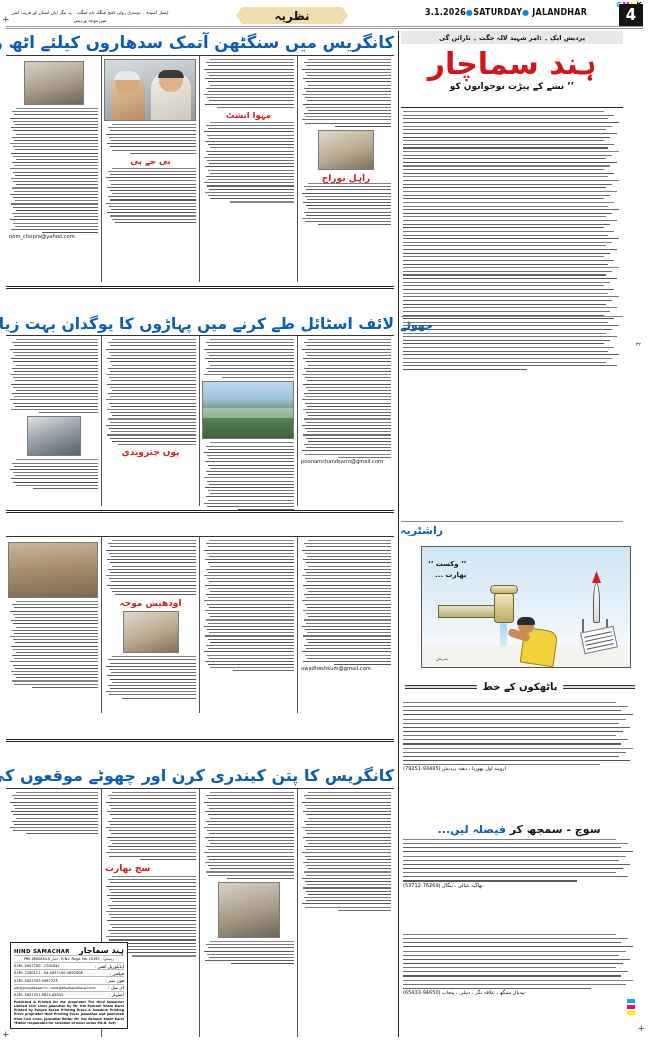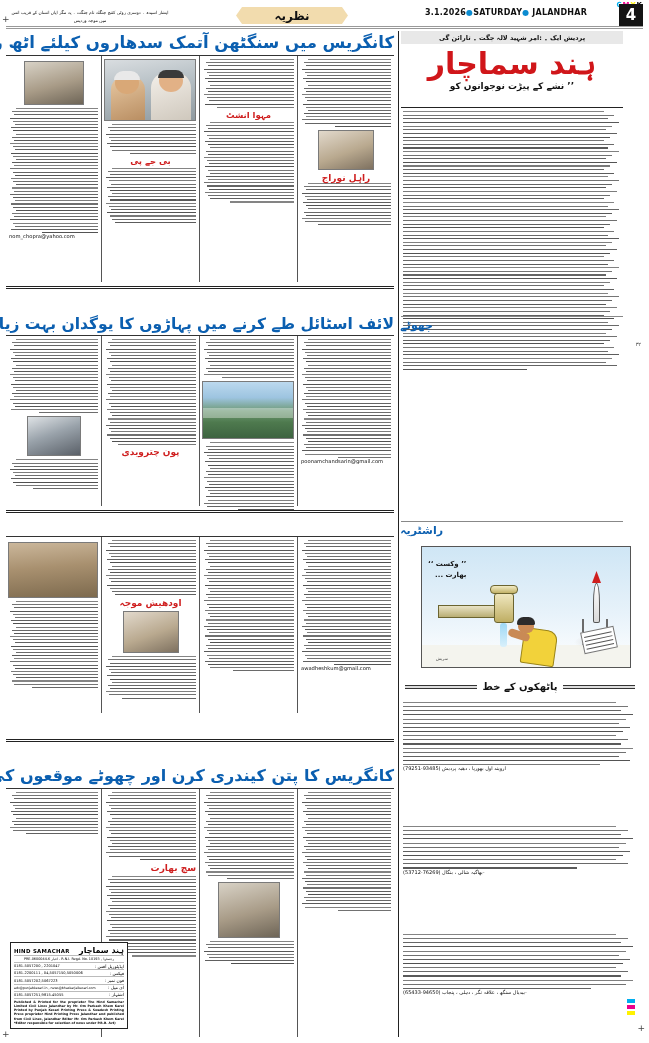--- a/index.html
+++ b/index.html
@@ -846,21 +846,21 @@
               <i style="width: 93%; margin-right: 0px; margin-top: 2.15px; height: 1px; opacity: 0.74;"></i>
               <i style="width: 98%; margin-right: 0px; margin-top: 2.15px; height: 1px; opacity: 0.81;"></i>
               <i style="width: 95%; margin-right: 0px; margin-top: 2.15px; height: 1.2px; opacity: 0.63;"></i>
               <i style="width: 92%; margin-right: 0px; margin-top: 2.15px; height: 1px; opacity: 0.7;"></i>
               <i style="width: 97%; margin-right: 0px; margin-top: 2.15px; height: 1px; opacity: 0.77;"></i>
               <i style="width: 94%; margin-right: 0px; margin-top: 2.15px; height: 1px; opacity: 0.59;"></i>
               <i style="width: 99%; margin-right: 0px; margin-top: 2.15px; height: 1px; opacity: 0.66;"></i>
               <i style="width: 96%; margin-right: 0px; margin-top: 2.15px; height: 1.2px; opacity: 0.73;"></i>
               <i style="width: 62%; margin-top: 2.15px; height: 1px; opacity: 0.8;"></i>
           </div>
-          <div class="hl-red" style="font-size:9px;text-align:right;margin:3px 0;">سچ بھارت</div>
+          <div class="hl-red" style="font-size:9px;text-align:left;margin:3px 0;">سچ بھارت</div>
           <div class="body-lines">
             <i style="width: 92%; margin-right: 0px; margin-top: 0px; height: 1.2px; opacity: 0.58;"></i>
               <i style="width: 97%; margin-right: 0px; margin-top: 2.15px; height: 1px; opacity: 0.65;"></i>
               <i style="width: 94%; margin-right: 0px; margin-top: 2.15px; height: 1px; opacity: 0.72;"></i>
               <i style="width: 99%; margin-right: 0px; margin-top: 2.15px; height: 1px; opacity: 0.79;"></i>
               <i style="width: 96%; margin-right: 0px; margin-top: 2.15px; height: 1px; opacity: 0.61;"></i>
               <i style="width: 93%; margin-right: 0px; margin-top: 2.15px; height: 1.2px; opacity: 0.68;"></i>
               <i style="width: 98%; margin-right: 0px; margin-top: 2.15px; height: 1px; opacity: 0.75;"></i>
               <i style="width: 95%; margin-right: 0px; margin-top: 2.15px; height: 1px; opacity: 0.82;"></i>
               <i style="width: 92%; margin-right: 0px; margin-top: 2.15px; height: 1px; opacity: 0.64;"></i>
@@ -1080,20 +1080,24 @@
           <i style="width: 99%; margin-right: 0px; margin-top: 3.1px; height: 1px; opacity: 0.6;"></i>
           <i style="width: 96%; margin-right: 0px; margin-top: 3.1px; height: 1px; opacity: 0.67;"></i>
           <i style="width: 93%; margin-right: 0px; margin-top: 3.1px; height: 1px; opacity: 0.74;"></i>
           <i style="width: 98%; margin-right: 0px; margin-top: 3.1px; height: 1px; opacity: 0.81;"></i>
           <i style="width: 85%; margin-top: 3.1px; height: 1.2px; opacity: 0.63;"></i>
       </div>
       <div class="sig">ارویند اول بھوریا ، دھیہ پردیش (93485-79251)</div>
     </div>
 
     <div style="position:absolute;left:4px;top:792px;width:232px;">
+      <div class="letter-title">
+        <span class="k">سوچ - سمجھ کر</span>
+        <span class="b">فیصلہ لیں...</span>
+      </div>
       <div class="body-lines" style="margin-top:3px;">
         <i style="width: 92%; margin-right: 0px; margin-top: 0px; height: 1.2px; opacity: 0.58;"></i>
           <i style="width: 97%; margin-right: 0px; margin-top: 3.1px; height: 1px; opacity: 0.65;"></i>
           <i style="width: 94%; margin-right: 0px; margin-top: 3.1px; height: 1px; opacity: 0.72;"></i>
           <i style="width: 99%; margin-right: 0px; margin-top: 3.1px; height: 1px; opacity: 0.79;"></i>
           <i style="width: 96%; margin-right: 0px; margin-top: 3.1px; height: 1px; opacity: 0.61;"></i>
           <i style="width: 93%; margin-right: 0px; margin-top: 3.1px; height: 1.2px; opacity: 0.68;"></i>
           <i style="width: 98%; margin-right: 0px; margin-top: 3.1px; height: 1px; opacity: 0.75;"></i>
           <i style="width: 95%; margin-right: 0px; margin-top: 3.1px; height: 1px; opacity: 0.82;"></i>
           <i style="width: 92%; margin-right: 0px; margin-top: 3.1px; height: 1px; opacity: 0.64;"></i>

